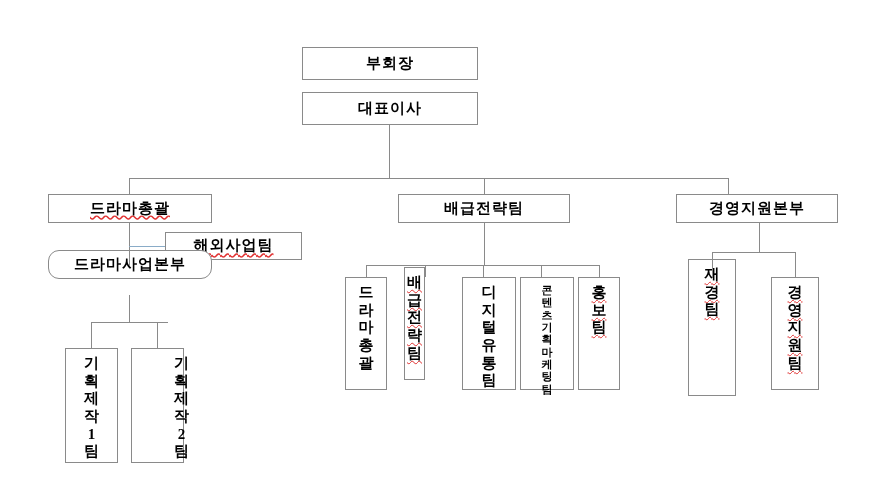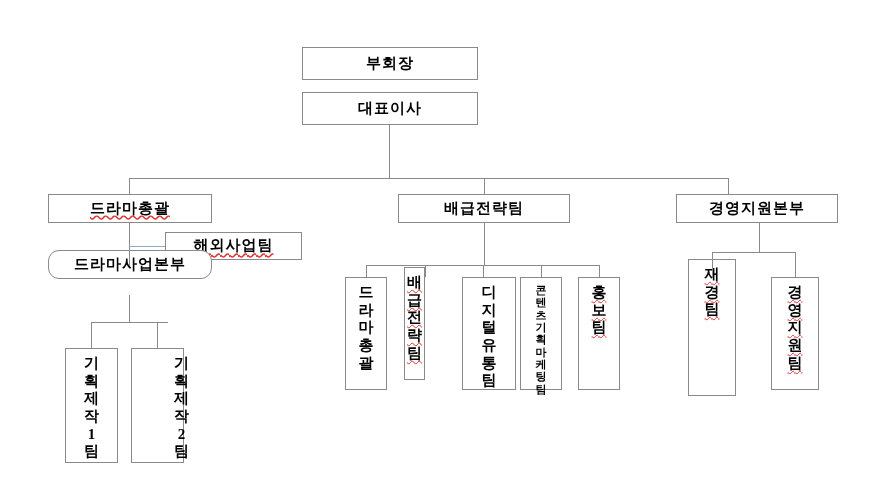--- a/index.html
+++ b/index.html
@@ -120,21 +120,21 @@
 
   <div class="node vert" style="left:345px; top:277px; width:42px; height:113px;">
     <span class="label">드라마총괄</span>
   </div>
   <div class="node vert" style="left:404px; top:267px; width:21px; height:113px;">
     <span class="label sp">배급전략팀</span>
   </div>
   <div class="node vert" style="left:462px; top:277px; width:54px; height:113px;">
     <span class="label">디지털유통팀</span>
   </div>
-  <div class="node vert small" style="left:520px; top:277px; width:42px; height:113px;font-family:Liberation Serif, serif;">
+  <div class="node vert small" style="left:520px; top:277px; width:54px; height:113px;font-family:Liberation Serif, serif;">
     <span class="label">콘텐츠기획마케팅팀</span>
   </div>
   <div class="node vert" style="left:578px; top:277px; width:42px; height:113px;">
     <span class="label sp">홍보팀</span>
   </div>
 
   <div class="node vert" style="left:688px; top:259px; width:48px; height:137px;">
     <span class="label sp">재경팀</span>
   </div>
   <div class="node vert" style="left:771px; top:277px; width:48px; height:113px;text-align:center;">

